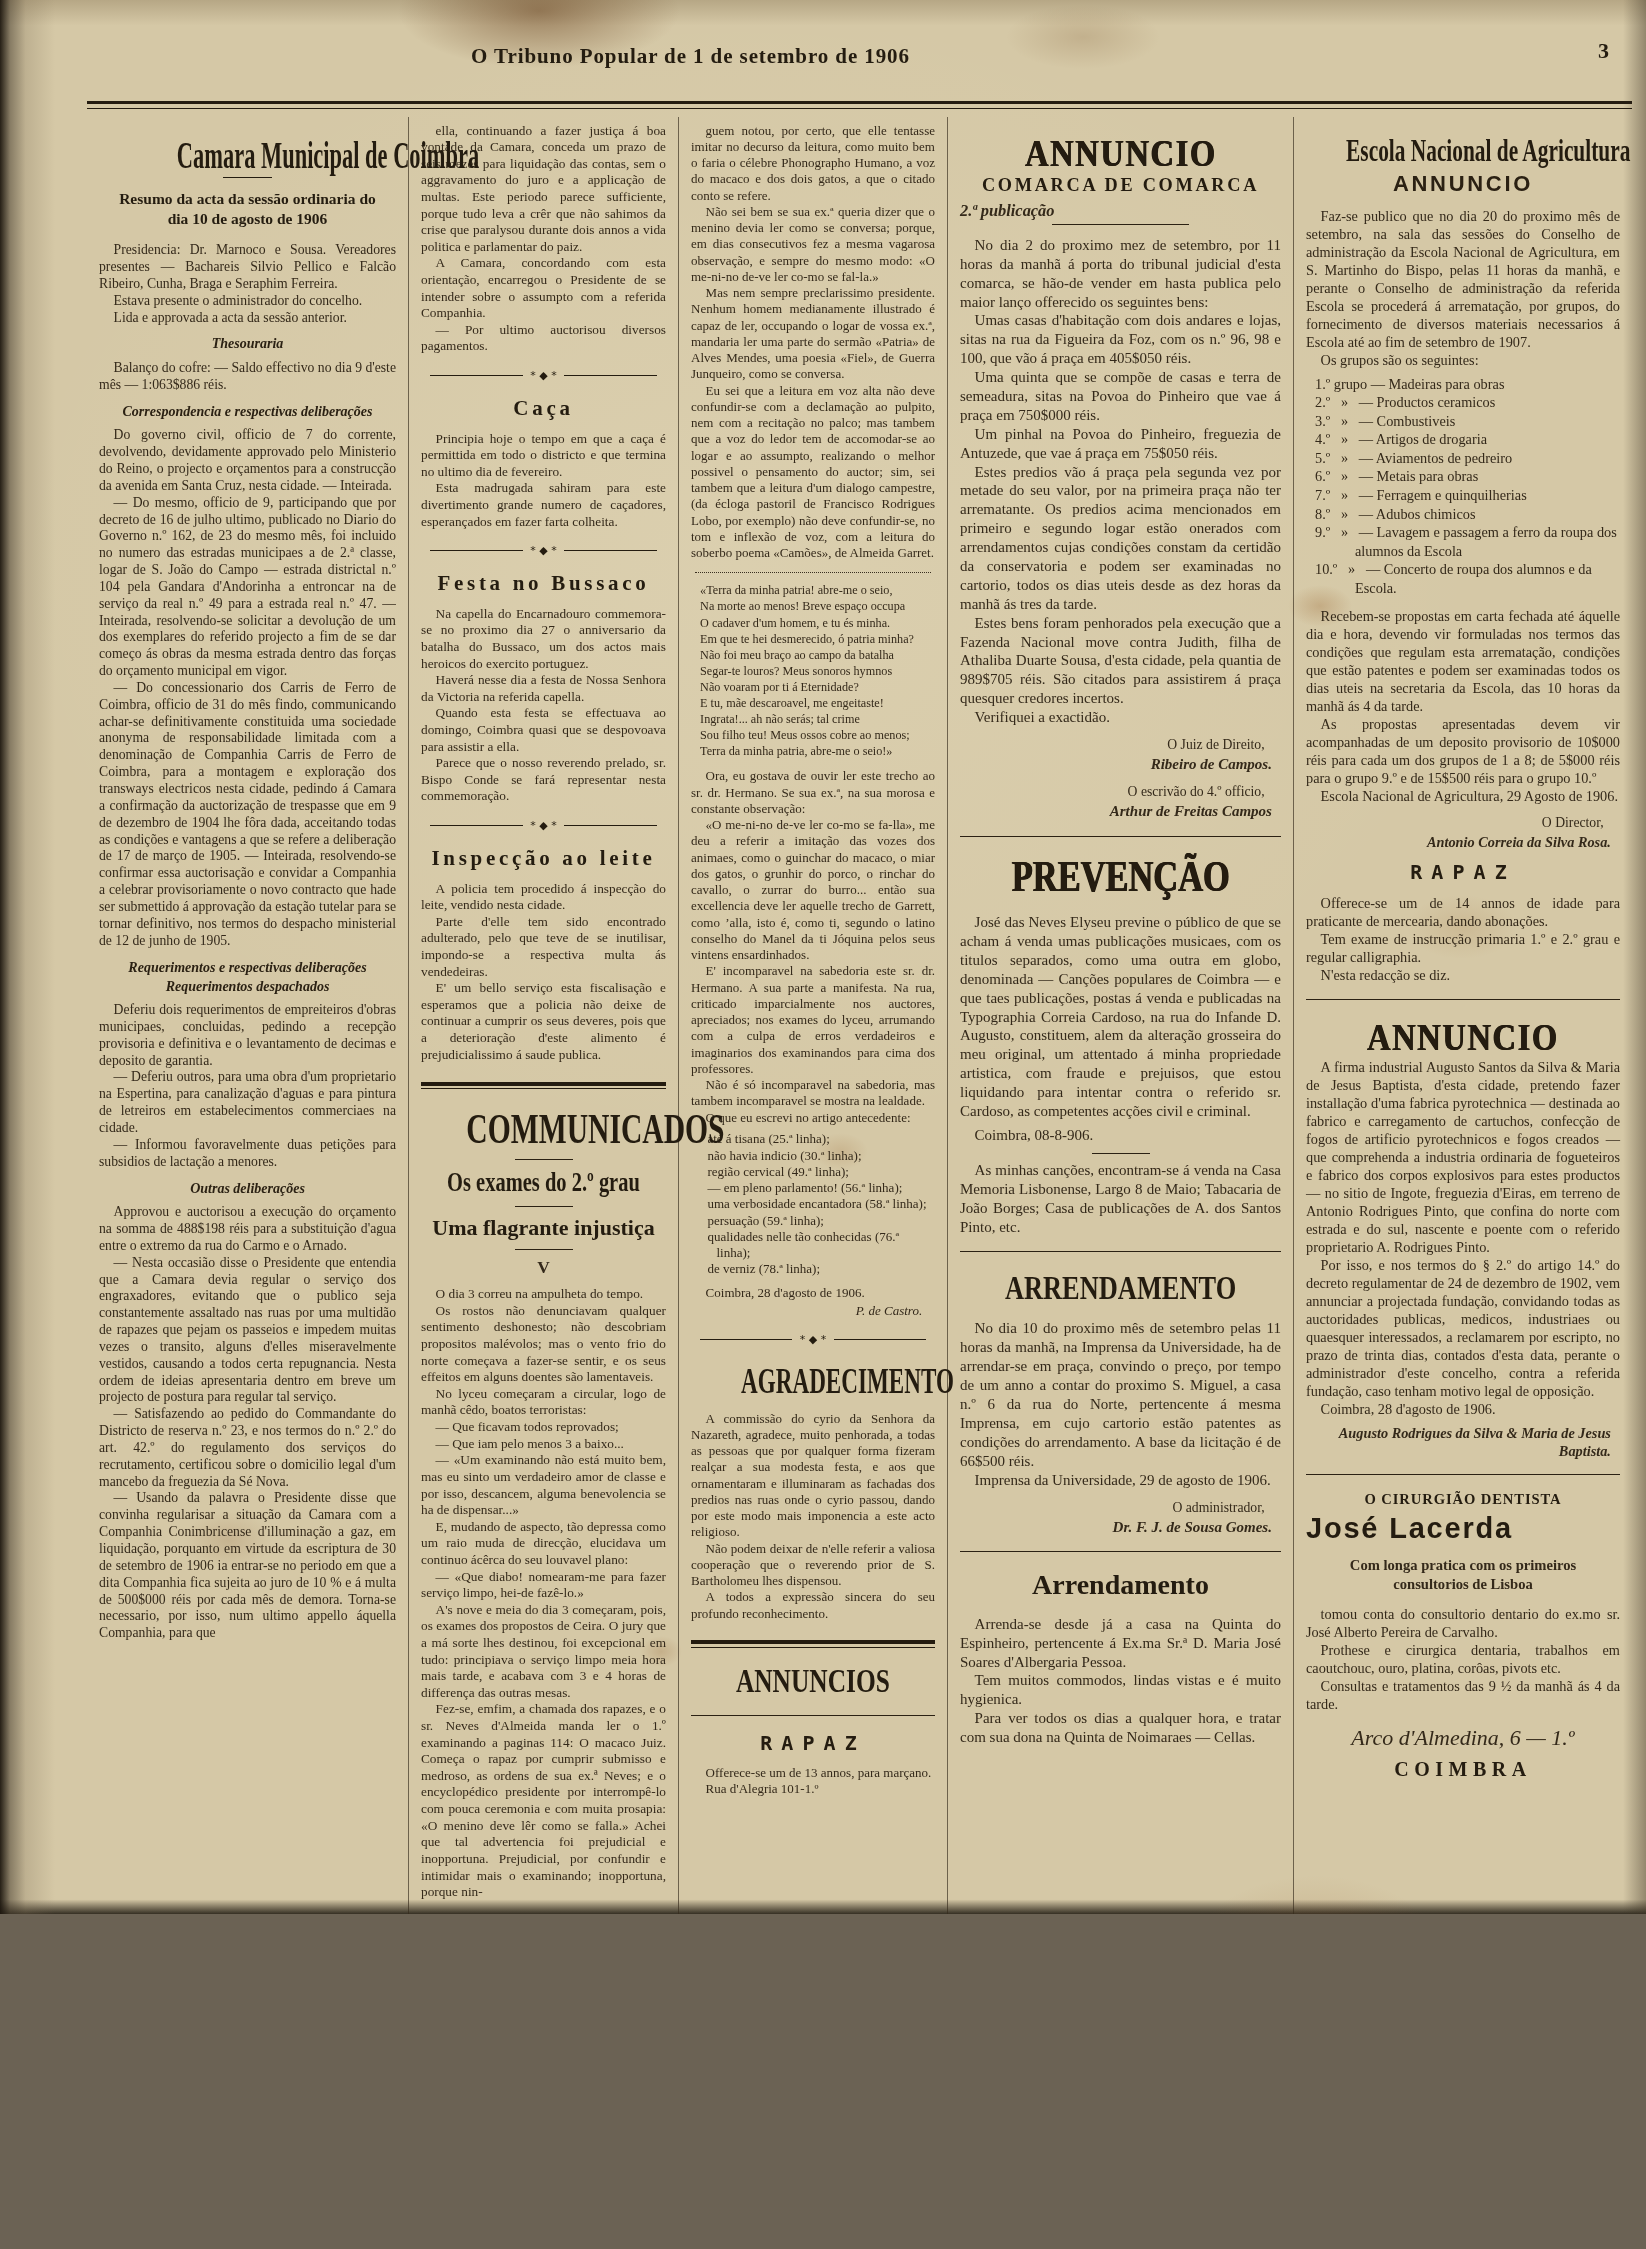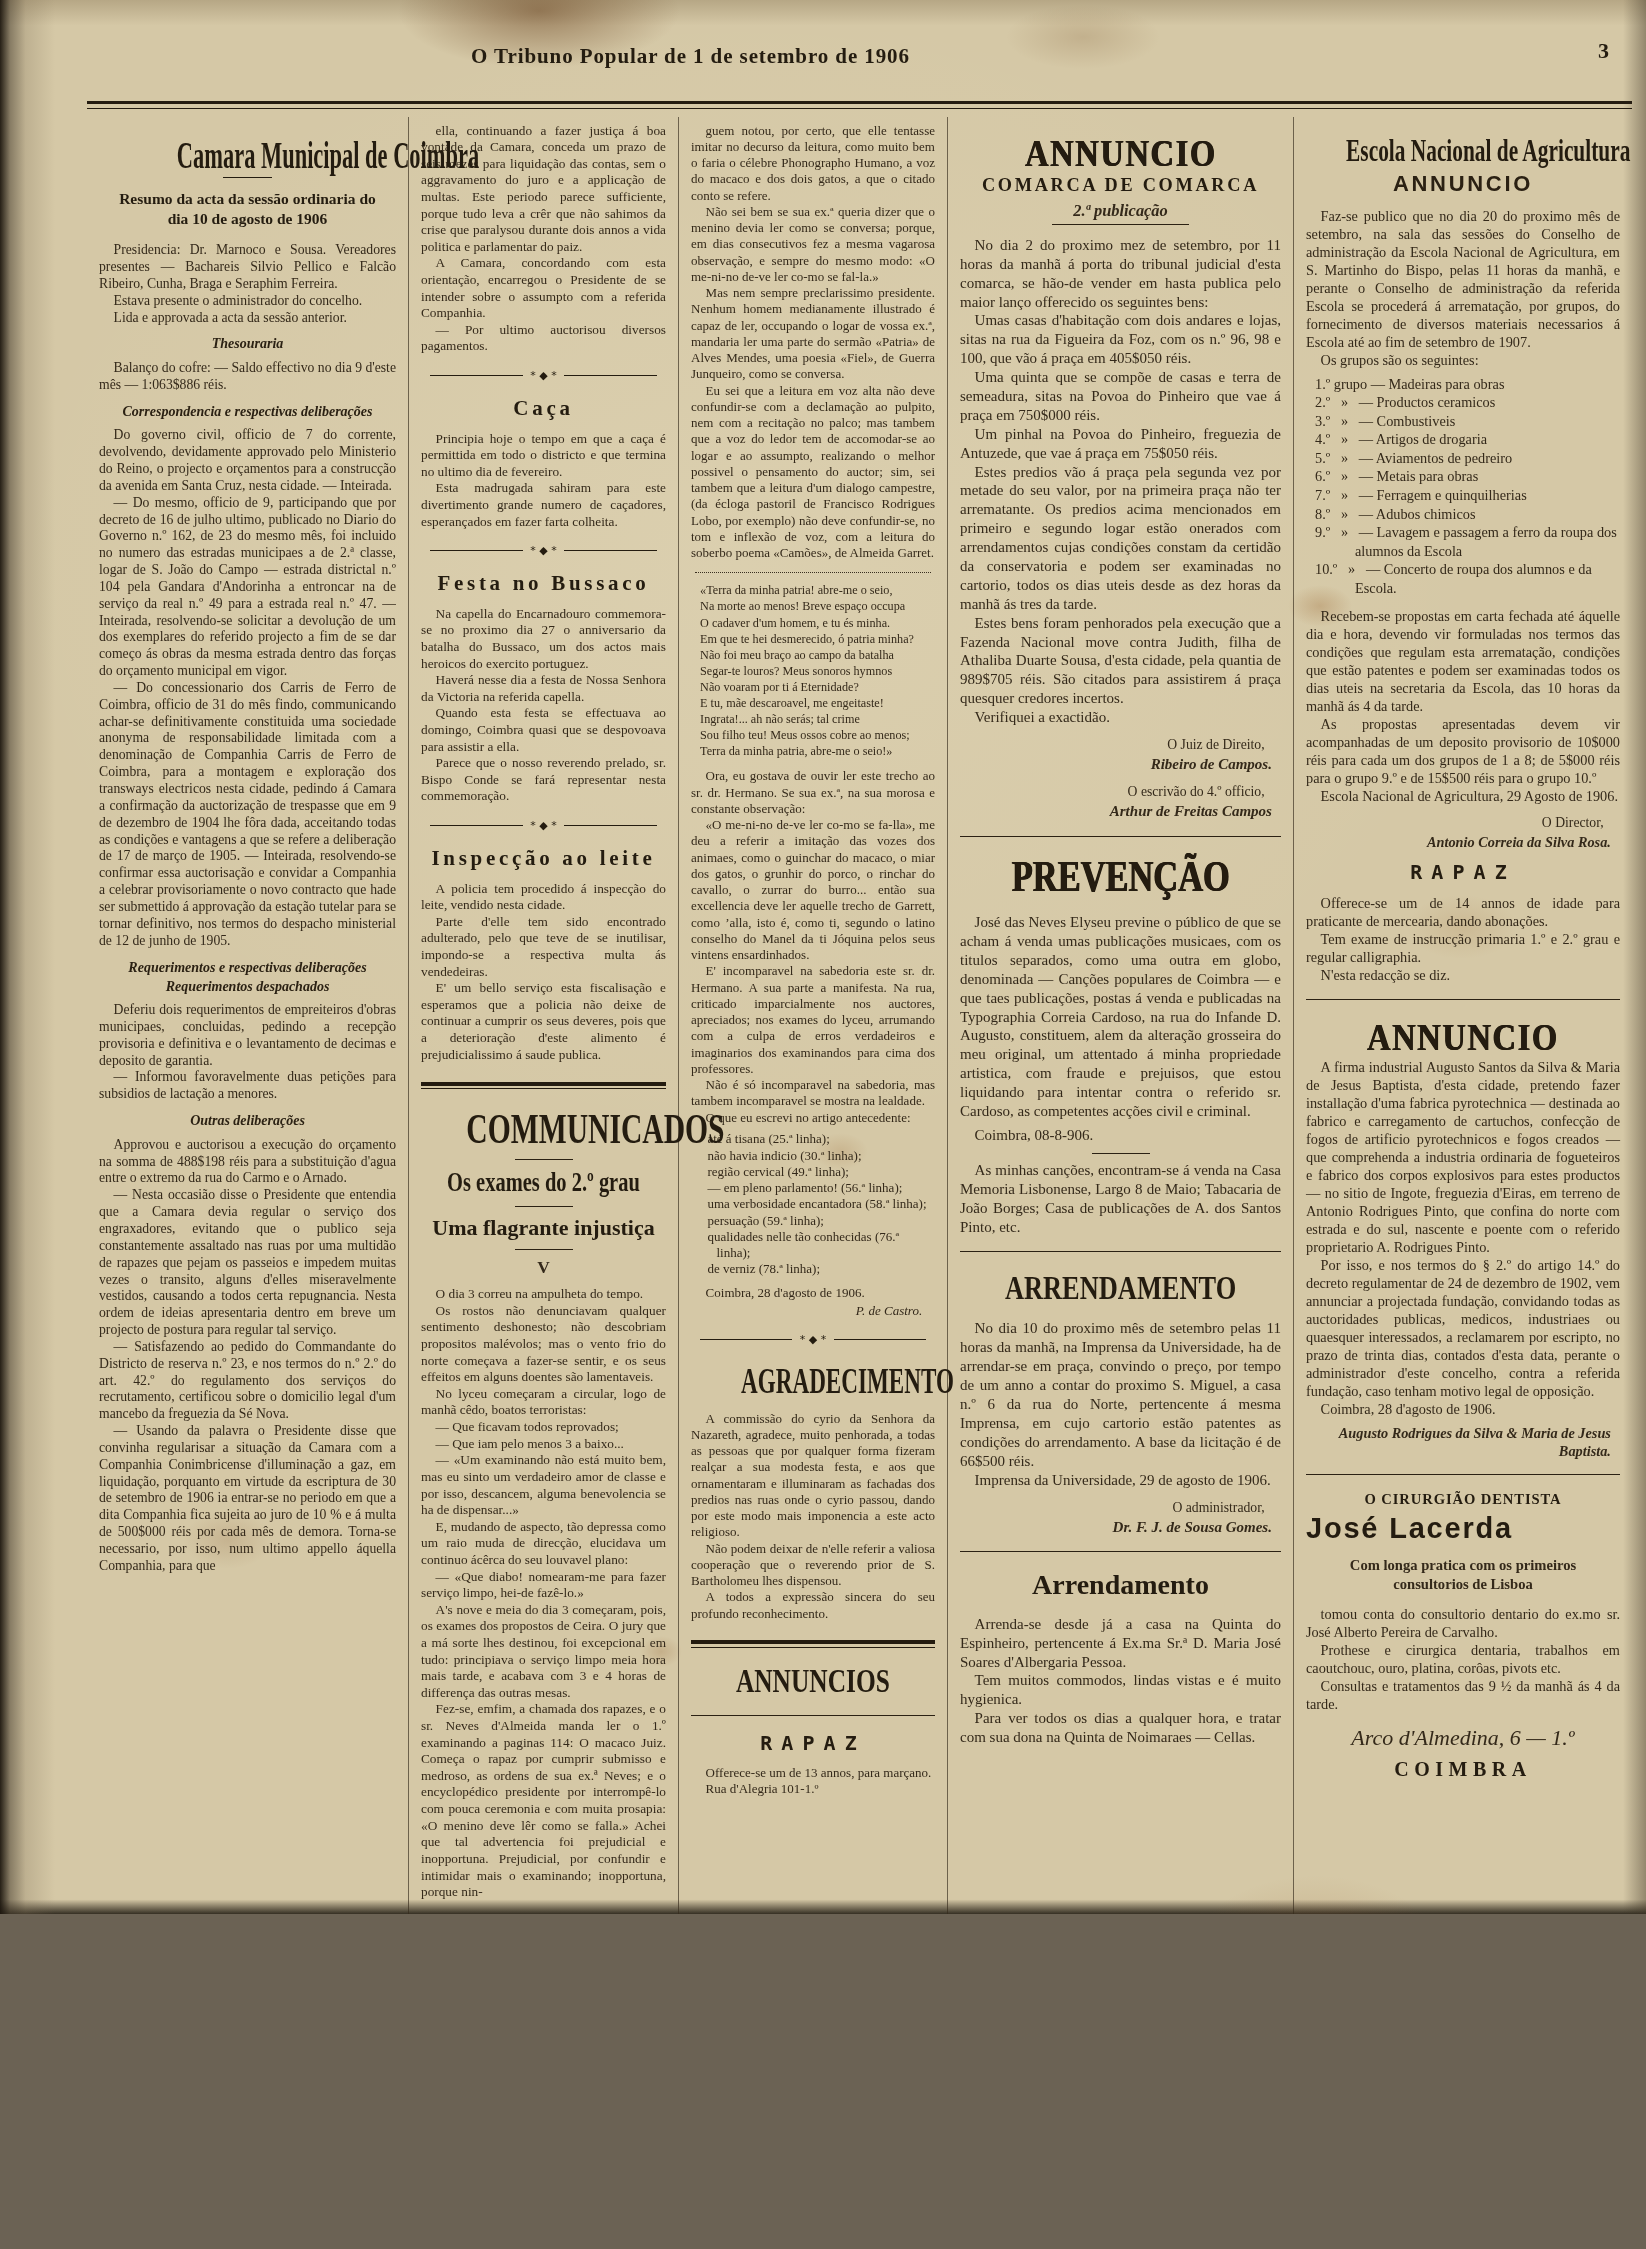--- a/index.html
+++ b/index.html
@@ -79,21 +79,21 @@
   .t-agrad .cond{transform:scale(.68,1.08);transform-origin:center;}
   .t-annuncios{margin:5.5px 0 1.8px;text-align:center;font-size:31px;height:38px;}
   .t-annuncios .cond{transform:scale(.82,1.08);transform-origin:center;}
   .t-rapaz{margin:9.1px 0 9.1px;text-align:center;font-family:"DejaVu Sans Mono",monospace;
     font-size:20px;font-weight:bold;letter-spacing:9.1px;color:#241c10;}
 
   .t-annuncio{margin:7.3px 0 0;text-align:center;font-size:37px;height:44px;}
   .t-annuncio .cond{transform:scale(.88,1.05);transform-origin:center;letter-spacing:1.8px;
     text-shadow:0.5px 0 currentColor,-0.5px 0 currentColor;}
   .t-comarca{margin:0 0 3.7px;text-align:center;font-size:18.3px;font-weight:bold;letter-spacing:2.7px;color:#241c10;}
-  .edition{margin:1.8px 0 0;text-align:center;font-size:16.4px;font-style:italic;font-weight:bold;}
+  .edition{margin:1.8px 0 0;text-align:left;font-size:16.4px;font-style:italic;font-weight:bold;}
   .edition-rule{width:137px;margin:2.7px auto 11px;border-top:1.4px solid #2b2113;}
 
   .sig-role{margin:9.1px 16.4px 0 0;text-align:right;font-size:13.7px;}
   .sig-name{margin:1.8px 9.1px 9.1px 0;text-align:right;font-style:italic;font-weight:bold;}
 
   .t-prevencao{margin:5.5px 0 12.8px;text-align:center;font-size:41px;height:49px;}
   .t-prevencao .cond{transform:scale(.84,1.1);transform-origin:center;
     text-shadow:0.6px 0 currentColor,-0.6px 0 currentColor;}
   .t-arrend1{margin:5.5px 0 12.8px;text-align:center;font-size:33px;height:40px;}
   .t-arrend1 .cond{transform:scale(.8,1.05);transform-origin:center;}
@@ -145,20 +145,21 @@
       <h3 class="crosshead">Correspondencia e respectivas deliberações</h3>
       <div class="paras">
           <p class="p">Do governo civil, officio de 7 do corrente, devolvendo, devidamente approvado pelo Ministerio do Reino, o projecto e orçamentos para a construcção da avenida em Santa Cruz, nesta cidade. — Inteirada.</p>
           <p class="p">— Do mesmo, officio de 9, participando que por decreto de 16 de julho ultimo, publicado no Diario do Governo n.º 162, de 23 do mesmo mês, foi incluido no numero das estradas municipaes a de 2.ª classe, logar de S. João do Campo — estrada districtal n.º 104 pela Gandara d'Andorinha a entroncar na de serviço da real n.º 49 para a estrada real n.º 47. — Inteirada, resolvendo-se solicitar a devolução de um dos exemplares do referido projecto a fim de se dar começo ás obras da mesma estrada dentro das forças do orçamento municipal em vigor.</p>
           <p class="p">— Do concessionario dos Carris de Ferro de Coimbra, officio de 31 do mês findo, communicando achar-se definitivamente constituida uma sociedade anonyma de responsabilidade limitada com a denominação de Companhia Carris de Ferro de Coimbra, para a montagem e exploração dos transways electricos nesta cidade, pedindo á Camara a confirmação da auctorização de trespasse que em 9 de dezembro de 1904 lhe fôra dada, acceitando todas as condições e vantagens a que se refere a deliberação de 17 de março de 1905. — Inteirada, resolvendo-se confirmar essa auctorisação e convidar a Companhia a celebrar provisoriamente o novo contracto que hade ser submettido á approvação da estação tutelar para se tornar definitivo, nos termos do despacho ministerial de 12 de junho de 1905.</p>
         </div>
       <h3 class="crosshead tight">Requerimentos e respectivas deliberações</h3>
       <h3 class="crosshead tight2">Requerimentos despachados</h3>
       <div class="paras">
           <p class="p">Deferiu dois requerimentos de empreiteiros d'obras municipaes, concluidas, pedindo a recepção provisoria e definitiva e o levantamento de decimas e deposito de garantia.</p>
+          <p class="p">— Deferiu outros, para uma obra d'um proprietario na Espertina, para canalização d'aguas e para pintura de letreiros em estabelecimentos commerciaes na cidade.</p>
           <p class="p">— Informou favoravelmente duas petições para subsidios de lactação a menores.</p>
         </div>
       <h3 class="crosshead">Outras deliberações</h3>
       <div class="paras">
           <p class="p">Approvou e auctorisou a execução do orçamento na somma de 488$198 réis para a substituição d'agua entre o extremo da rua do Carmo e o Arnado.</p>
           <p class="p">— Nesta occasião disse o Presidente que entendia que a Camara devia regular o serviço dos engraxadores, evitando que o publico seja constantemente assaltado nas ruas por uma multidão de rapazes que pejam os passeios e impedem muitas vezes o transito, alguns d'elles miseravelmente vestidos, causando a todos certa repugnancia. Nesta ordem de ideias apresentaria dentro em breve um projecto de postura para regular tal serviço.</p>
           <p class="p">— Satisfazendo ao pedido do Commandante do Districto de reserva n.º 23, e nos termos do n.º 2.º do art. 42.º do regulamento dos serviços do recrutamento, certificou sobre o domicilio legal d'um mancebo da freguezia da Sé Nova.</p>
           <p class="p">— Usando da palavra o Presidente disse que convinha regularisar a situação da Camara com a Companhia Conimbricense d'illuminação a gaz, em liquidação, porquanto em virtude da escriptura de 30 de setembro de 1906 ia entrar-se no periodo em que a dita Companhia fica sujeita ao juro de 10 % e á multa de 500$000 réis por cada mês de demora. Torna-se necessario, por isso, num ultimo appello áquella Companhia, para que</p>
         </div>
     </section>

